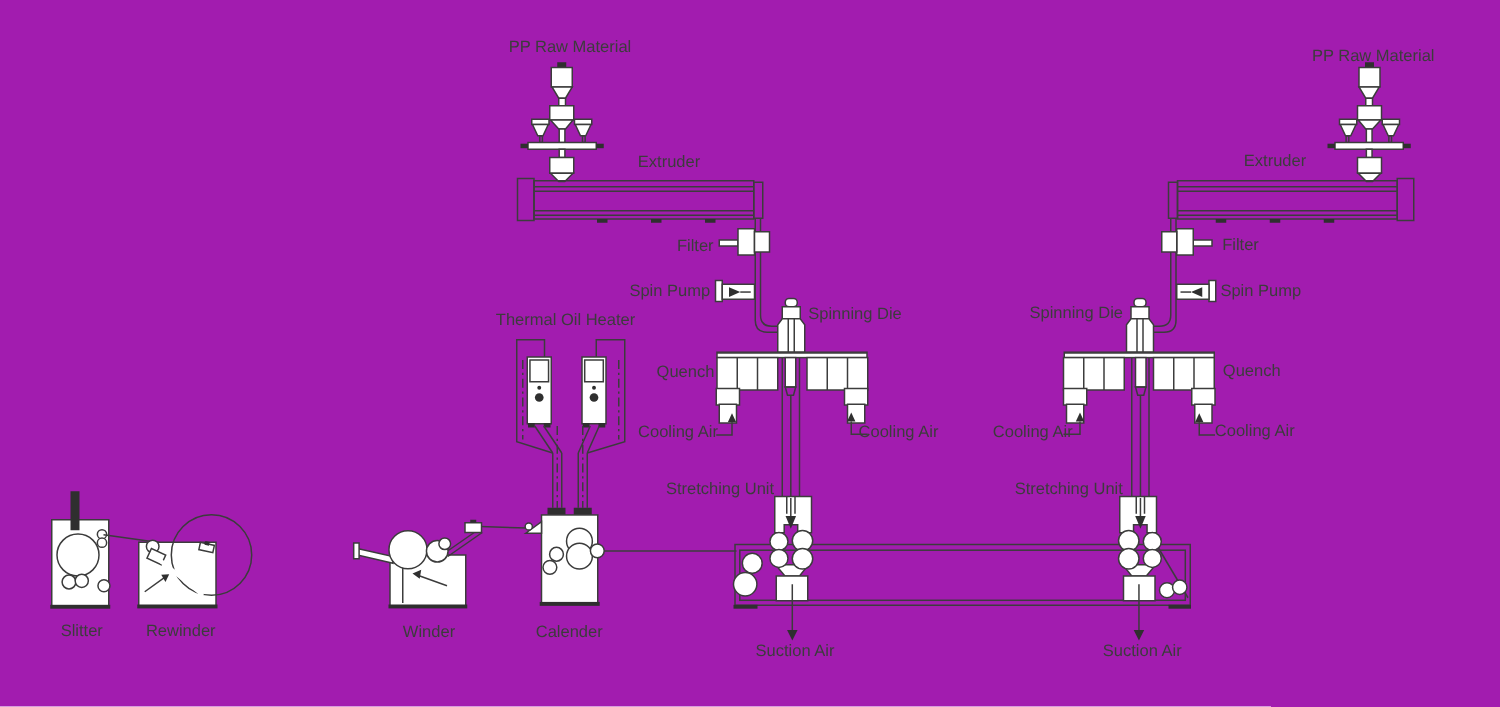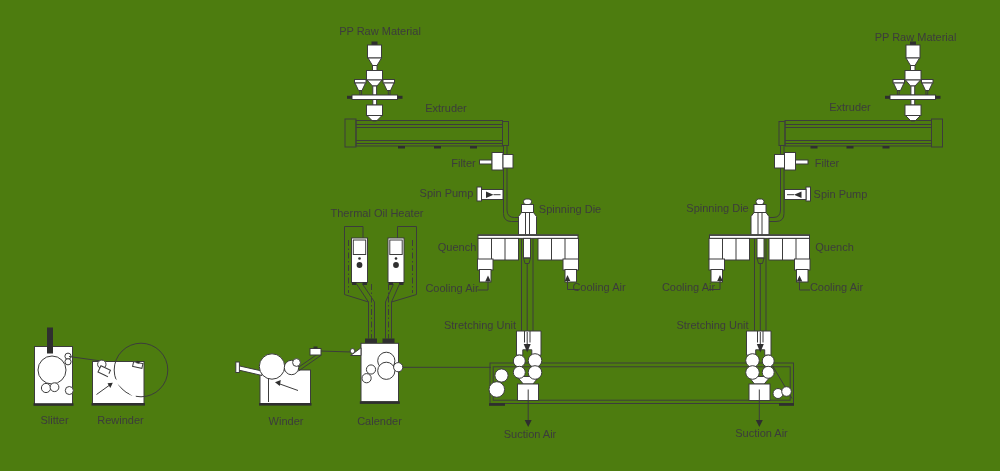--- a/index.html
+++ b/index.html
@@ -1,16 +1,16 @@
 <!DOCTYPE html>
 <html><head>
 <meta charset="utf-8">
 <style>
   html,body{margin:0;padding:0;background:#ffffff;}
-  .stage{position:relative;width:1000px;height:471px;background:#4d7c0f;overflow:hidden;
+  .stage{position:relative;width:1000px;height:471px;background:#a21caf;overflow:hidden;
          font-family:"Liberation Sans", sans-serif;}
   svg{display:block;}
   .ln{fill:none;stroke:#3c3c3c;stroke-width:1;}
   .wh{fill:#ffffff;stroke:#3c3c3c;stroke-width:1;}
   .fl{fill:#2f2f2f;stroke:none;}
   .dd{fill:none;stroke:#3c3c3c;stroke-width:1;stroke-dasharray:6 2.5 1.5 2.5;}
   .lbl{font-family:"Liberation Sans", sans-serif;font-size:11px;fill:#3c3c3c;stroke:none;}
 </style>
 </head>
 <body>

